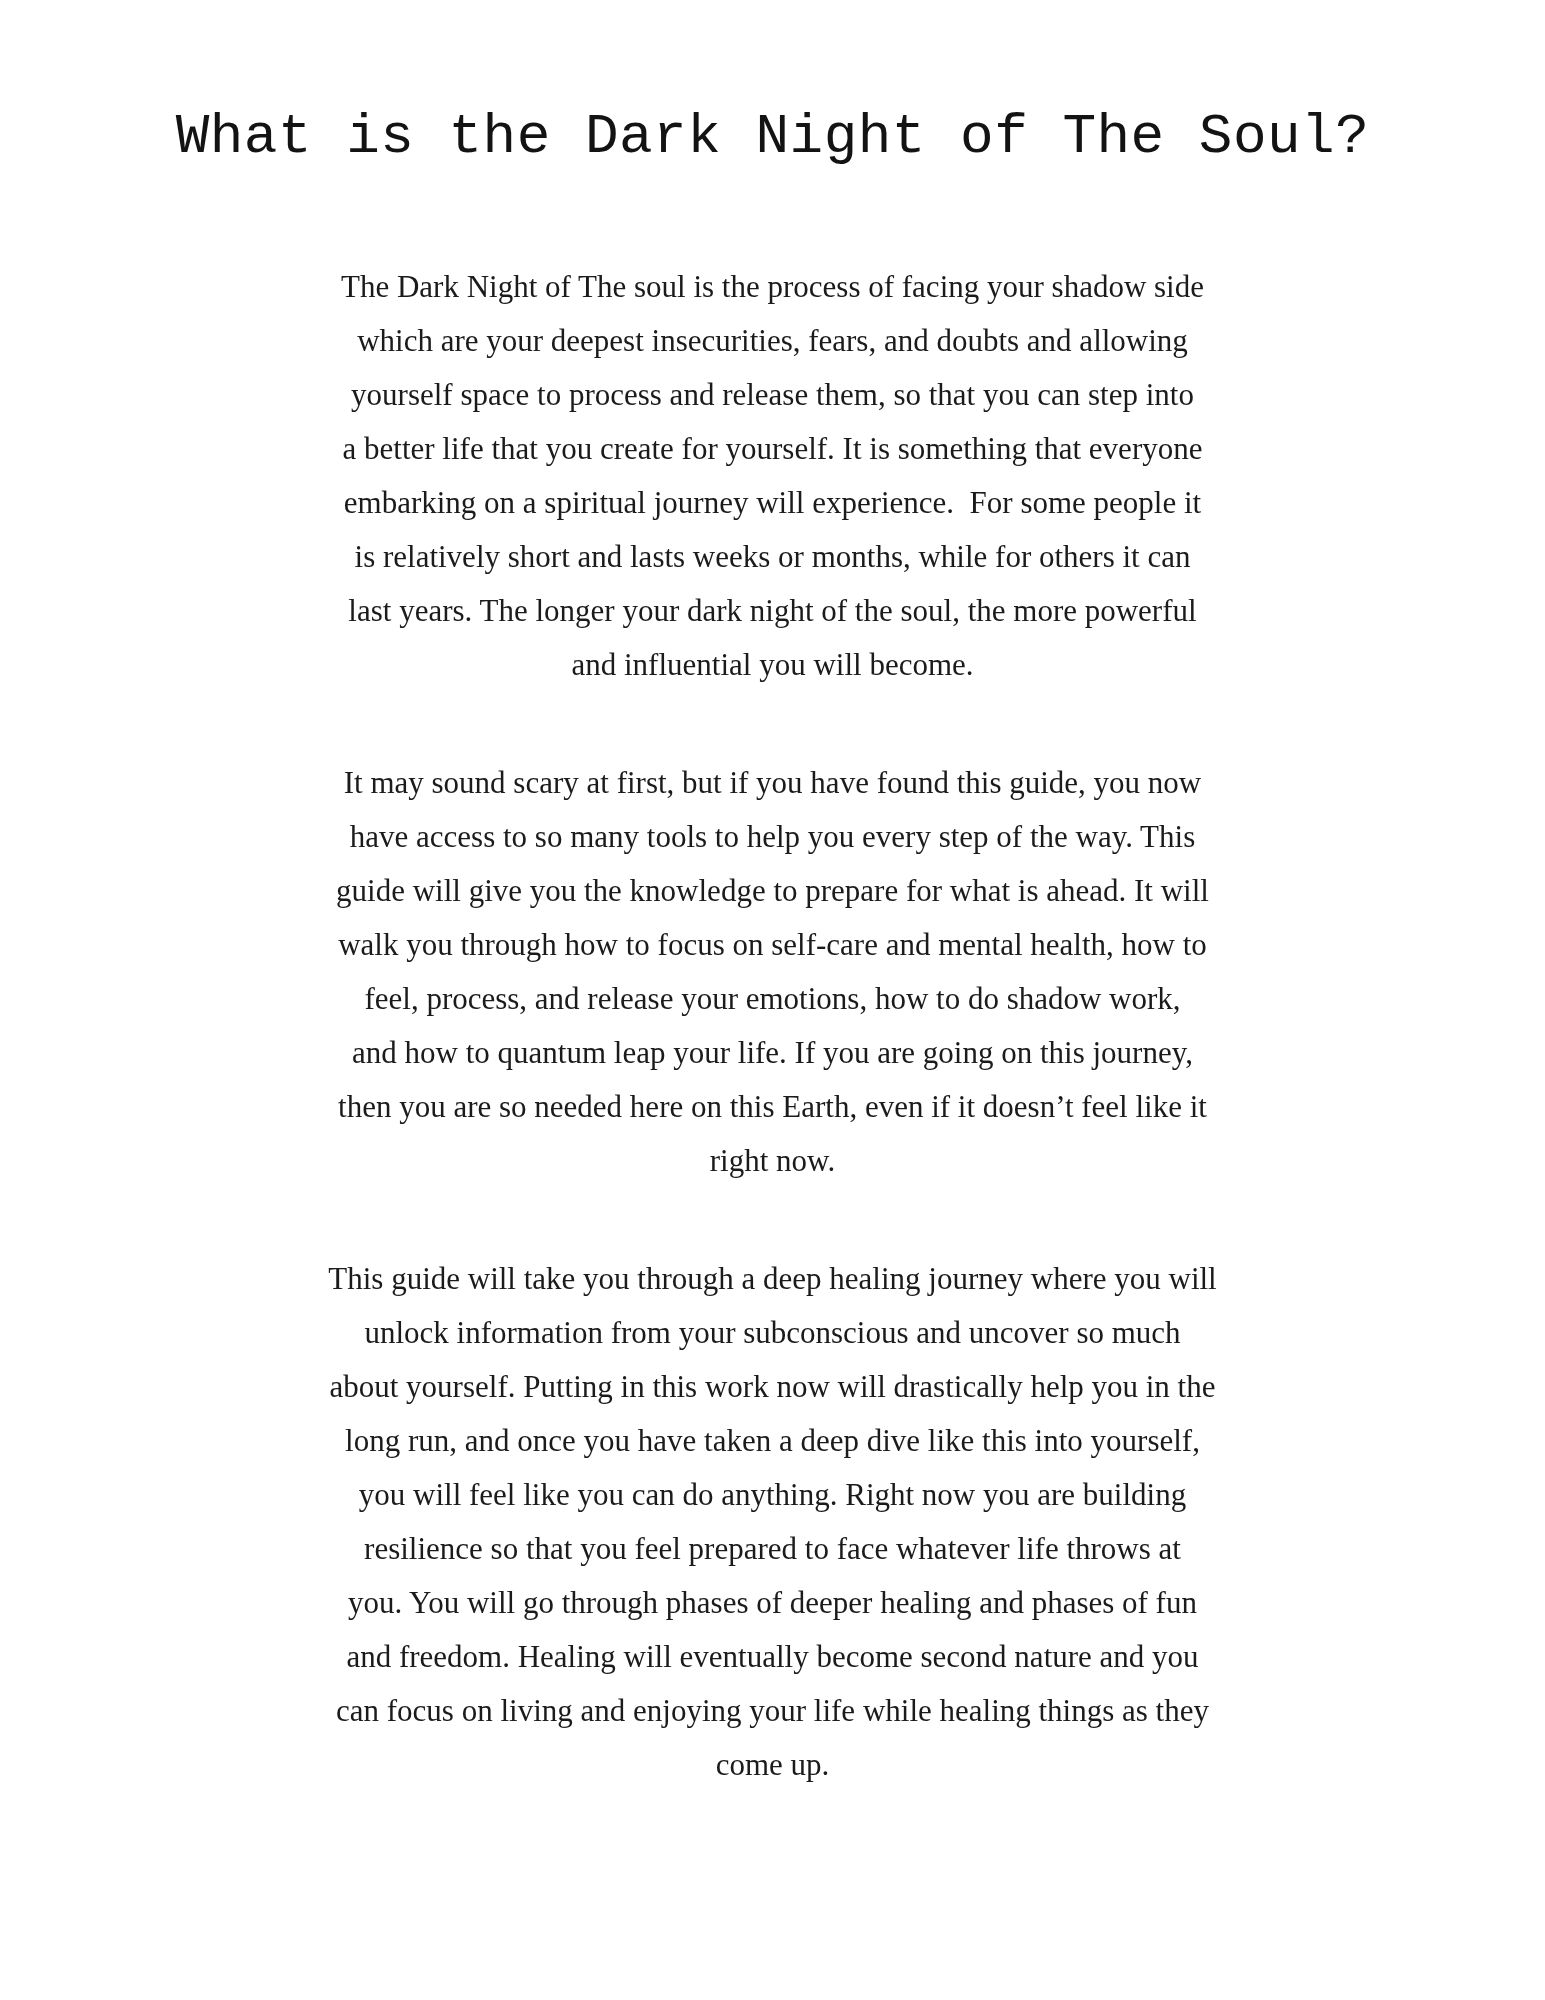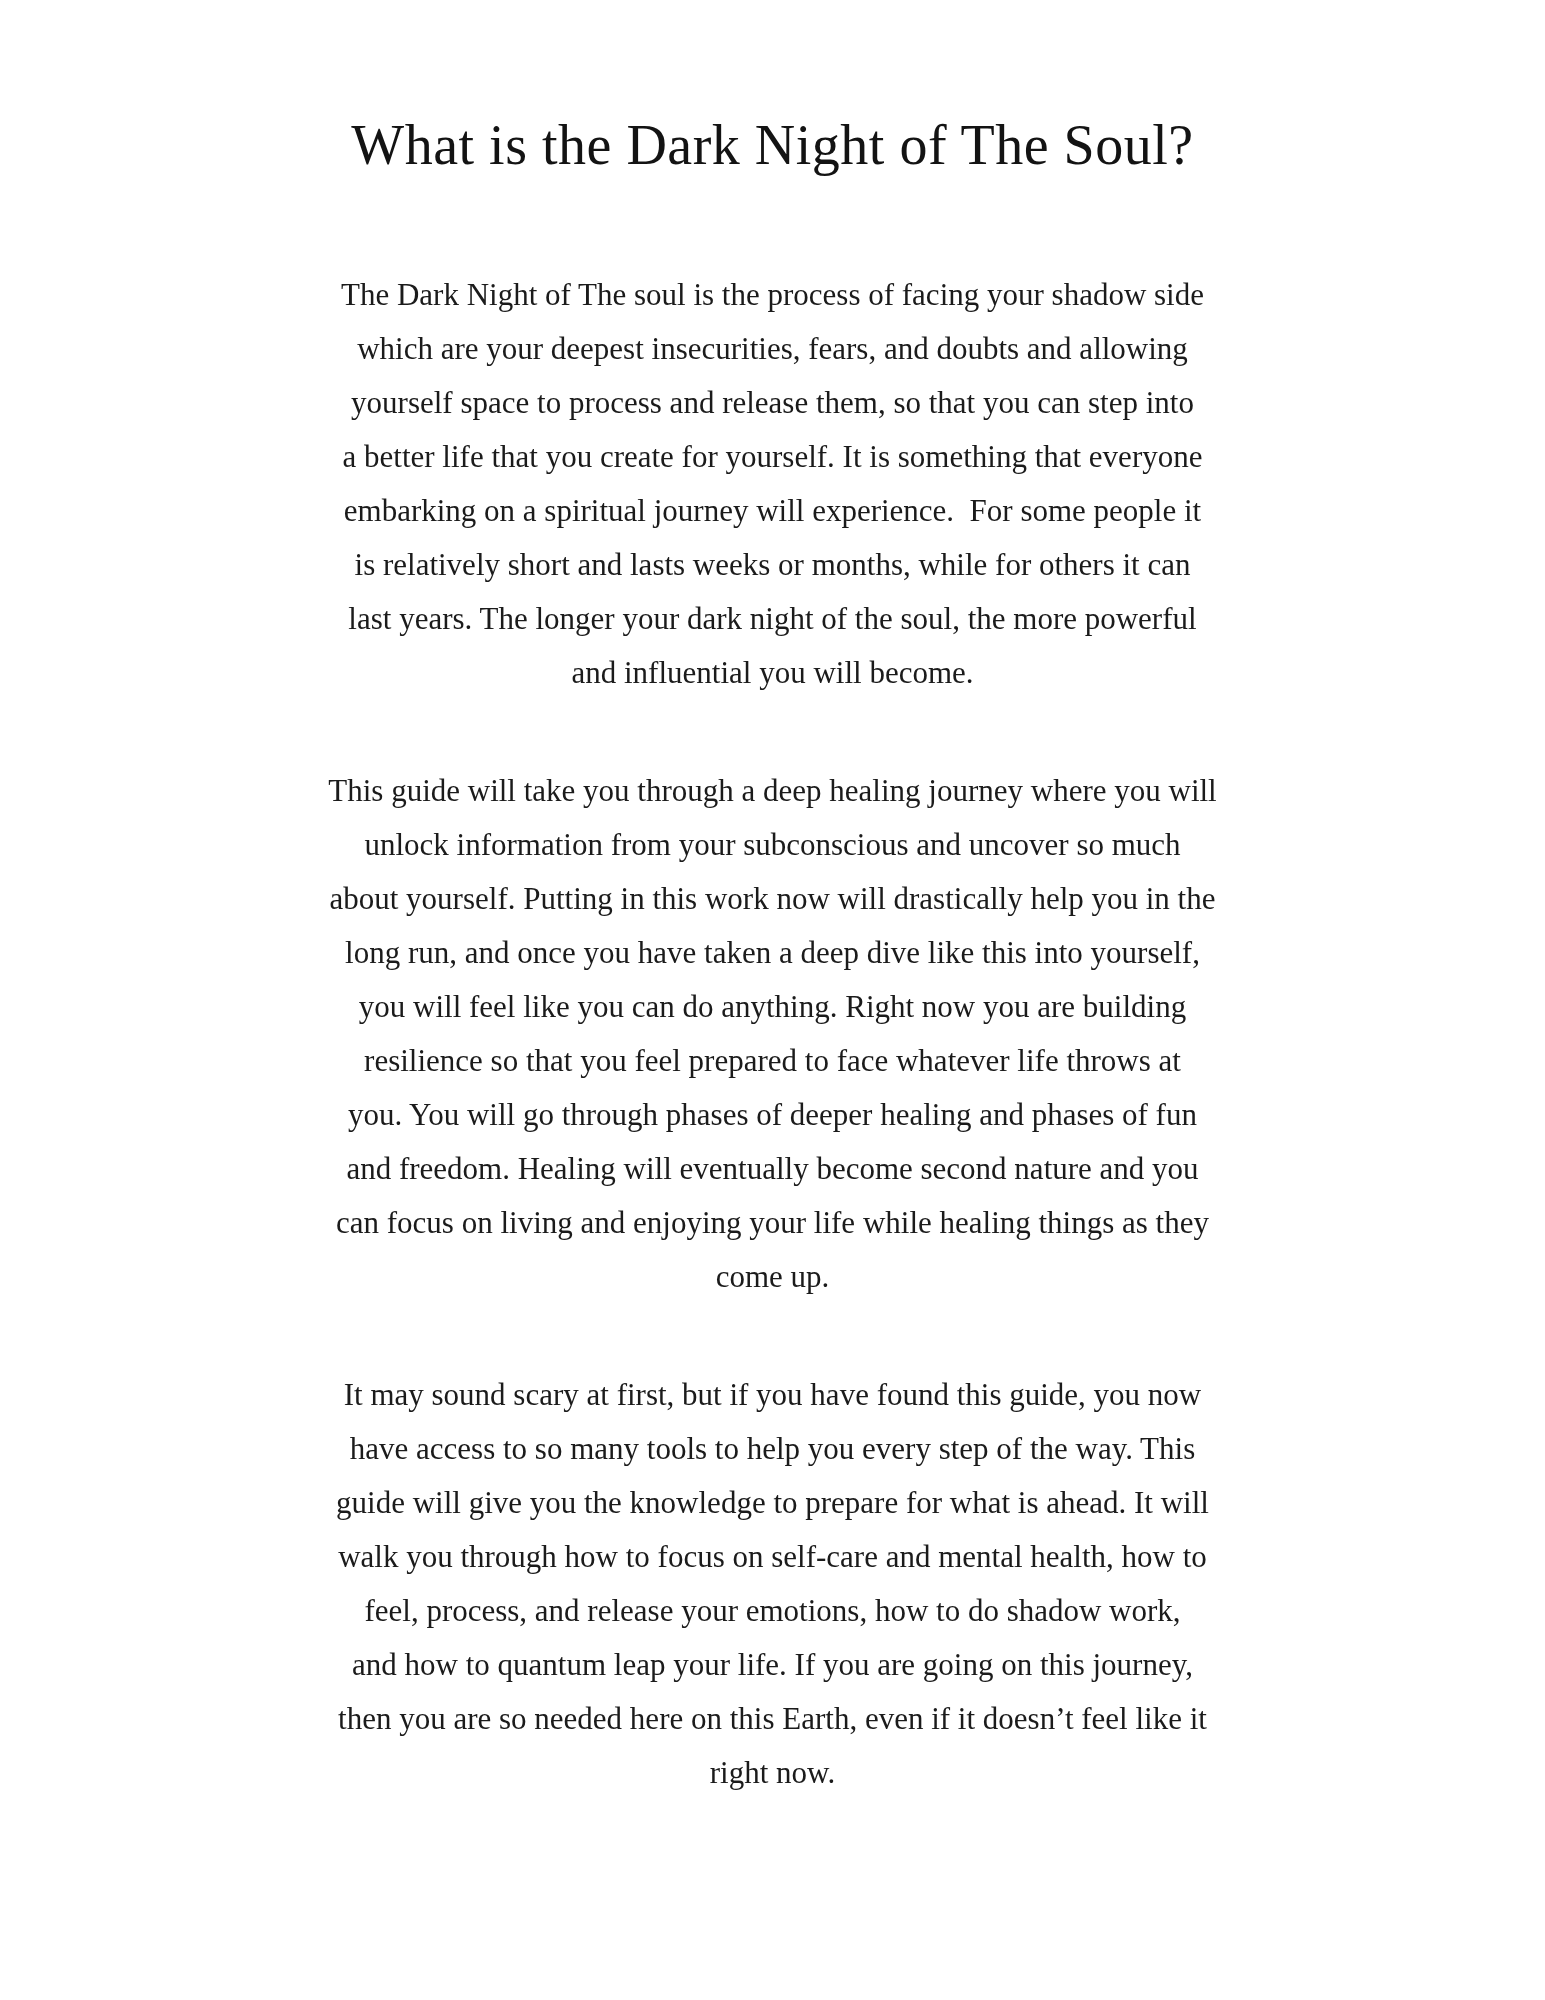--- a/index.html
+++ b/index.html
@@ -12,27 +12,28 @@
     width: 1545px;
     height: 2000px;
     background: #ffffff;
     color: #161616;
     font-family: "Liberation Serif", serif;
     overflow: hidden;
     box-sizing: border-box;
     padding-top: 100px;
   }
   .title {
-    margin: 8px;
+    margin: 0;
     text-align: center;
     font-size: 56px;
     line-height: 74px;
     font-weight: 500;
     letter-spacing: 0.5px;
     color: #131313;
+    font-family: Liberation Mono, monospace;
   }
   .content {
     width: 1350px;
     margin: 86px auto 0;
     text-align: center;
     font-size: 31px;
     line-height: 54px;
     letter-spacing: 0px;
     color: #1b1b1b;
   }
@@ -52,32 +53,32 @@
 
   <div class="content">
     <p>The Dark Night of The soul is the process of facing your shadow side
 which are your deepest insecurities, fears, and doubts and allowing
 yourself space to process and release them, so that you can step into
 a better life that you create for yourself. It is something that everyone
 embarking on a spiritual journey will experience.  For some people it
 is relatively short and lasts weeks or months, while for others it can
 last years. The longer your dark night of the soul, the more powerful
 and influential you will become.</p>
+    <p>It may sound scary at first, but if you have found this guide, you now
+have access to so many tools to help you every step of the way. This
+guide will give you the knowledge to prepare for what is ahead. It will
+walk you through how to focus on self-care and mental health, how to
+feel, process, and release your emotions, how to do shadow work,
+and how to quantum leap your life. If you are going on this journey,
+then you are so needed here on this Earth, even if it doesn’t feel like it
+right now.</p>
     <p>This guide will take you through a deep healing journey where you will
 unlock information from your subconscious and uncover so much
 about yourself. Putting in this work now will drastically help you in the
 long run, and once you have taken a deep dive like this into yourself,
 you will feel like you can do anything. Right now you are building
 resilience so that you feel prepared to face whatever life throws at
 you. You will go through phases of deeper healing and phases of fun
 and freedom. Healing will eventually become second nature and you
 can focus on living and enjoying your life while healing things as they
 come up.</p>
-    <p>It may sound scary at first, but if you have found this guide, you now
-have access to so many tools to help you every step of the way. This
-guide will give you the knowledge to prepare for what is ahead. It will
-walk you through how to focus on self-care and mental health, how to
-feel, process, and release your emotions, how to do shadow work,
-and how to quantum leap your life. If you are going on this journey,
-then you are so needed here on this Earth, even if it doesn’t feel like it
-right now.</p>
   </div>
 </div>
 
 </body></html>

